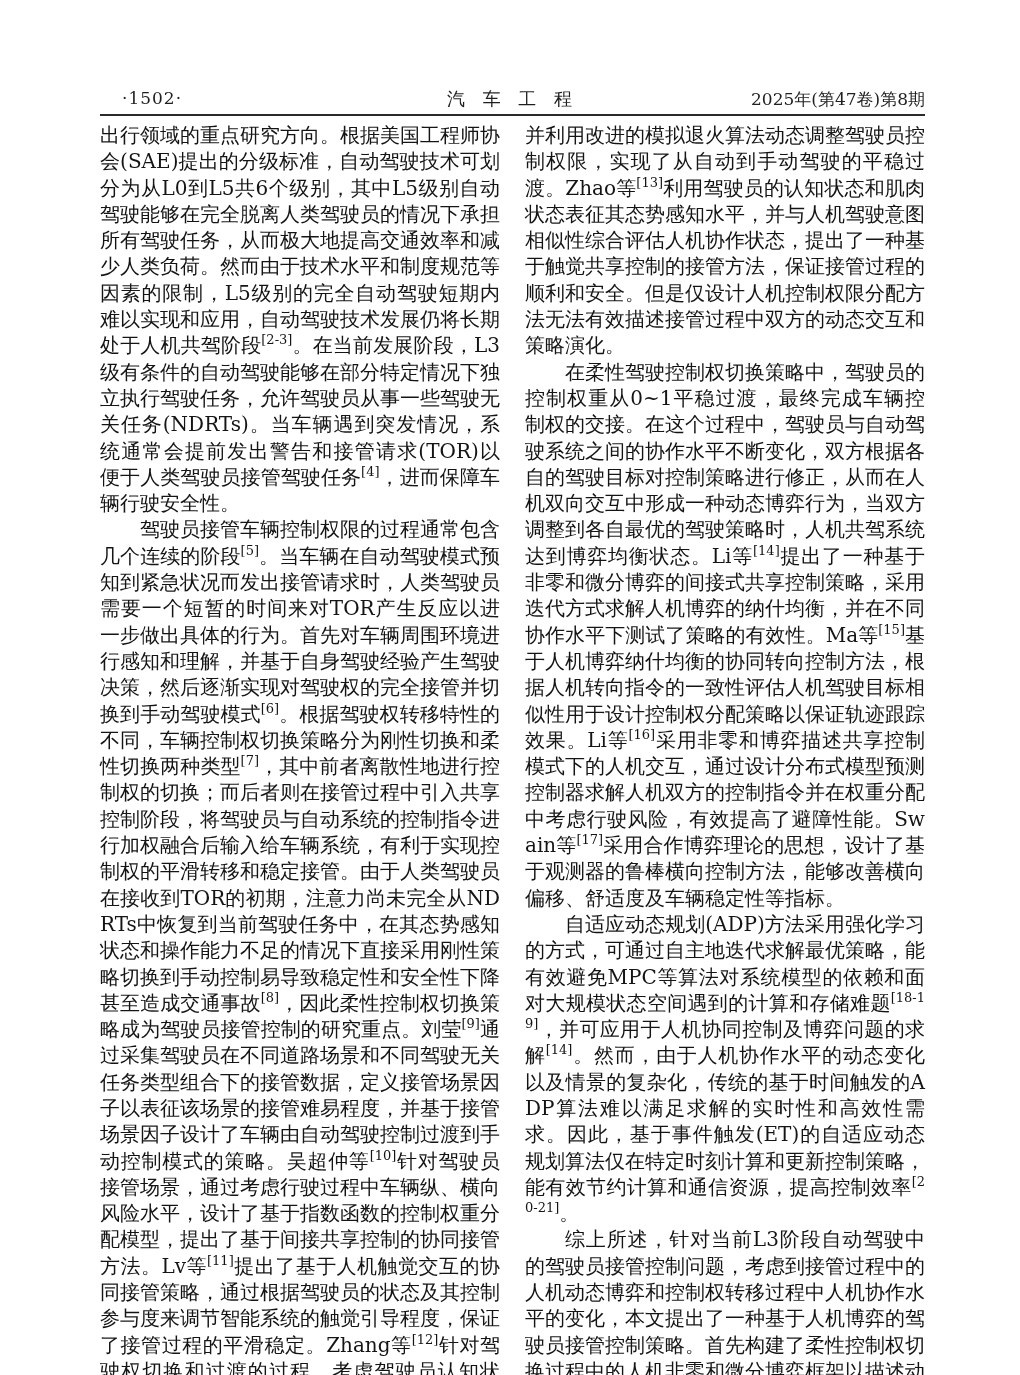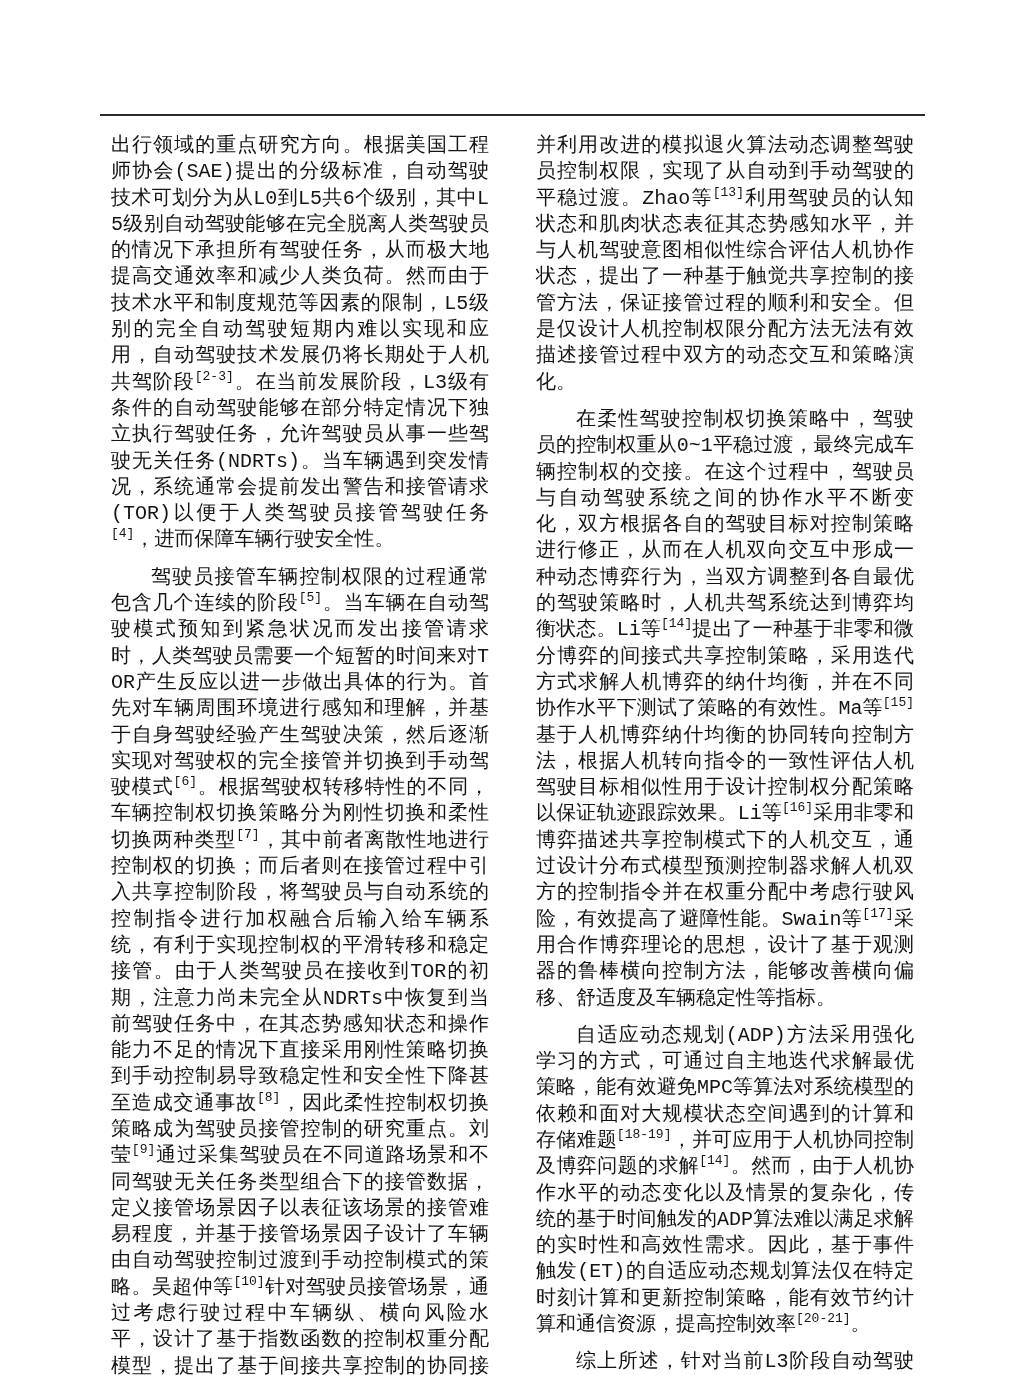--- a/index.html
+++ b/index.html
@@ -63,39 +63,43 @@
   }
   .col {
     width: 400px;
     font-size: 20px;
     line-height: 26.3px;
     text-align: justify;
     text-justify: inter-ideograph;
     color: #141414;
   }
   .col p {
-    margin: 11px;
+    margin: 0;
     padding: 0;
     word-break: break-all;
-    font-family: Liberation Mono, monospace;
   }
   .col p.indent {
     text-indent: 2em;
   }
   .col sup {
     font-size: 13px;
     line-height: 0;
     vertical-align: super;
   }
 </style>
 </head>
 <body>
 
 <div class="page">
 
+  <div class="header">
+    <span class="page-num">·1502·</span>
+    <span class="journal">汽 车 工 程</span>
+    <span class="issue">2025年(第47卷)第8期</span>
+  </div>
   <div class="header-rule"></div>
 
   <div class="columns">
     <div class="col">
       <p>出行领域的重点研究方向。根据美国工程师协会(SAE)提出的分级标准，自动驾驶技术可划分为从L0到L5共6个级别，其中L5级别自动驾驶能够在完全脱离人类驾驶员的情况下承担所有驾驶任务，从而极大地提高交通效率和减少人类负荷。然而由于技术水平和制度规范等因素的限制，L5级别的完全自动驾驶短期内难以实现和应用，自动驾驶技术发展仍将长期处于人机共驾阶段<sup>[2-3]</sup>。在当前发展阶段，L3级有条件的自动驾驶能够在部分特定情况下独立执行驾驶任务，允许驾驶员从事一些驾驶无关任务(NDRTs)。当车辆遇到突发情况，系统通常会提前发出警告和接管请求(TOR)以便于人类驾驶员接管驾驶任务<sup>[4]</sup>，进而保障车辆行驶安全性。</p>
       <p class="indent">驾驶员接管车辆控制权限的过程通常包含几个连续的阶段<sup>[5]</sup>。当车辆在自动驾驶模式预知到紧急状况而发出接管请求时，人类驾驶员需要一个短暂的时间来对TOR产生反应以进一步做出具体的行为。首先对车辆周围环境进行感知和理解，并基于自身驾驶经验产生驾驶决策，然后逐渐实现对驾驶权的完全接管并切换到手动驾驶模式<sup>[6]</sup>。根据驾驶权转移特性的不同，车辆控制权切换策略分为刚性切换和柔性切换两种类型<sup>[7]</sup>，其中前者离散性地进行控制权的切换；而后者则在接管过程中引入共享控制阶段，将驾驶员与自动系统的控制指令进行加权融合后输入给车辆系统，有利于实现控制权的平滑转移和稳定接管。由于人类驾驶员在接收到TOR的初期，注意力尚未完全从NDRTs中恢复到当前驾驶任务中，在其态势感知状态和操作能力不足的情况下直接采用刚性策略切换到手动控制易导致稳定性和安全性下降甚至造成交通事故<sup>[8]</sup>，因此柔性控制权切换策略成为驾驶员接管控制的研究重点。刘莹<sup>[9]</sup>通过采集驾驶员在不同道路场景和不同驾驶无关任务类型组合下的接管数据，定义接管场景因子以表征该场景的接管难易程度，并基于接管场景因子设计了车辆由自动驾驶控制过渡到手动控制模式的策略。吴超仲等<sup>[10]</sup>针对驾驶员接管场景，通过考虑行驶过程中车辆纵、横向风险水平，设计了基于指数函数的控制权重分配模型，提出了基于间接共享控制的协同接管方法。Lv等<sup>[11]</sup>提出了基于人机触觉交互的协同接管策略，通过根据驾驶员的状态及其控制参与度来调节智能系统的触觉引导程度，保证了接管过程的平滑稳定。Zhang等<sup>[12]</sup>针对驾驶权切换和过渡的过程，考虑驾驶员认知状态、肌肉状态以及环境状态等因素设计了驾驶权限实时分配域，</p>
     </div>
     <div class="col">
       <p>并利用改进的模拟退火算法动态调整驾驶员控制权限，实现了从自动到手动驾驶的平稳过渡。Zhao等<sup>[13]</sup>利用驾驶员的认知状态和肌肉状态表征其态势感知水平，并与人机驾驶意图相似性综合评估人机协作状态，提出了一种基于触觉共享控制的接管方法，保证接管过程的顺利和安全。但是仅设计人机控制权限分配方法无法有效描述接管过程中双方的动态交互和策略演化。</p>
       <p class="indent">在柔性驾驶控制权切换策略中，驾驶员的控制权重从0~1平稳过渡，最终完成车辆控制权的交接。在这个过程中，驾驶员与自动驾驶系统之间的协作水平不断变化，双方根据各自的驾驶目标对控制策略进行修正，从而在人机双向交互中形成一种动态博弈行为，当双方调整到各自最优的驾驶策略时，人机共驾系统达到博弈均衡状态。Li等<sup>[14]</sup>提出了一种基于非零和微分博弈的间接式共享控制策略，采用迭代方式求解人机博弈的纳什均衡，并在不同协作水平下测试了策略的有效性。Ma等<sup>[15]</sup>基于人机博弈纳什均衡的协同转向控制方法，根据人机转向指令的一致性评估人机驾驶目标相似性用于设计控制权分配策略以保证轨迹跟踪效果。Li等<sup>[16]</sup>采用非零和博弈描述共享控制模式下的人机交互，通过设计分布式模型预测控制器求解人机双方的控制指令并在权重分配中考虑行驶风险，有效提高了避障性能。Swain等<sup>[17]</sup>采用合作博弈理论的思想，设计了基于观测器的鲁棒横向控制方法，能够改善横向偏移、舒适度及车辆稳定性等指标。</p>

